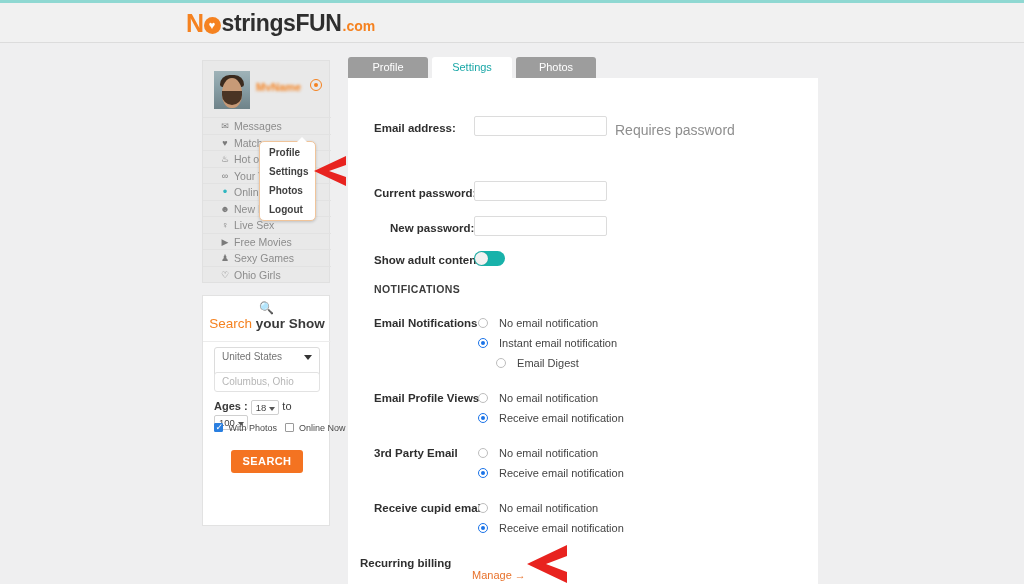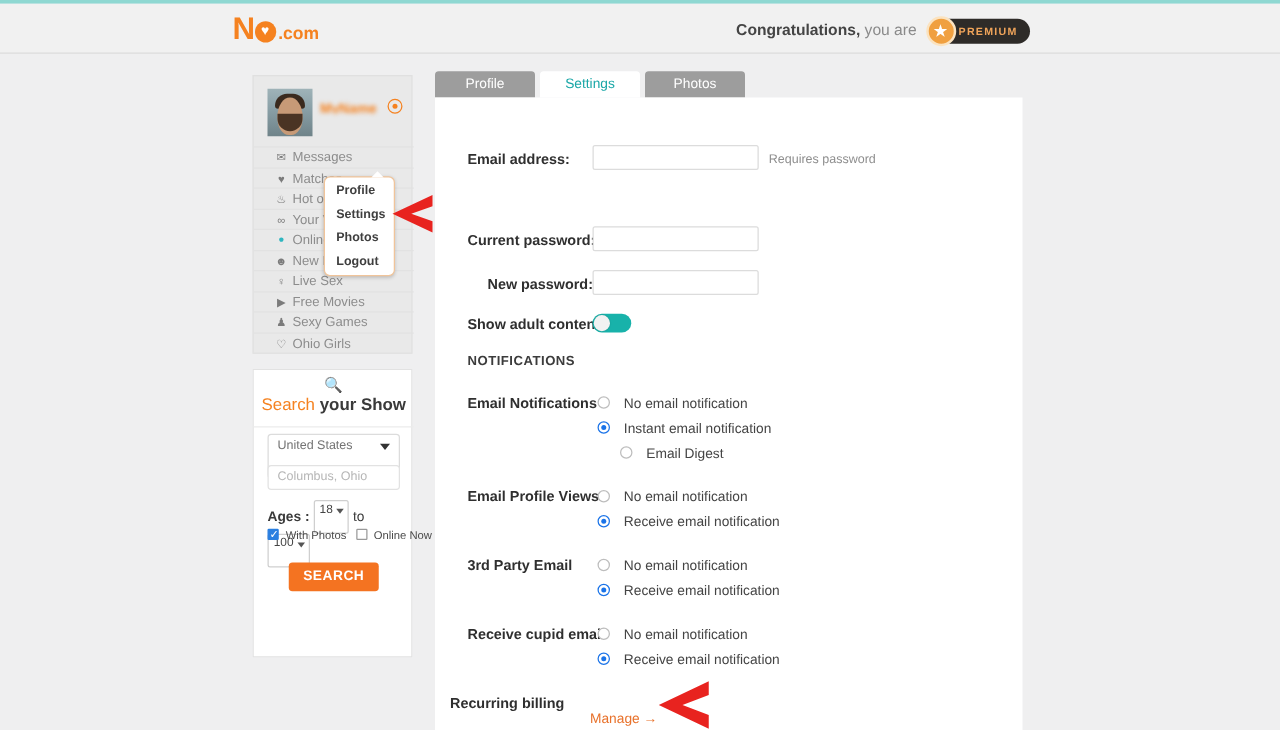--- a/index.html
+++ b/index.html
@@ -151,21 +151,21 @@
   }
   .city-input {
     position:absolute; left:11px; top:76px; width:106px; height:20px;
     border:1px solid #e2e2e2; border-radius:3px; background:#fff;
     font-size:10px; color:#b6b6b6; padding-left:7px; line-height:18px;
   }
   .ages-row { position:absolute; left:11px; top:104px; width:112px; font-size:11px; color:#3a3a3a; }
   .ages-row .lbl { font-weight:bold; }
   .mini-select {
     display:inline-block; border:1px solid #cfcfcf; border-radius:2px; background:#fff;
-    font-size:9.5px; color:#444; padding:1px 12px 13px 4px; position:relative; vertical-align:middle;
+    font-size:9.5px; color:#444; padding:1px 12px 1px 4px; position:relative; vertical-align:middle;
   }
   .mini-select .caret2 {
     position:absolute; right:3px; top:6px;
     border-left:3px solid transparent; border-right:3px solid transparent;
     border-top:4px solid #555;
   }
   .checks { position:absolute; left:11px; top:127px; font-size:9px; color:#4a4a4a; white-space:nowrap; }
   .cbox {
     display:inline-block; width:9px; height:9px; border:1px solid #9a9a9a;
     border-radius:1px; background:#fff; vertical-align:-1px; margin-right:3px; position:relative;
@@ -196,21 +196,21 @@
     position:absolute; left:348px; top:34px; width:470px; height:506px; background:#fff;
   }
 
   .form-label {
     position:absolute; font-size:11.5px; font-weight:bold; color:#2f2f2f; white-space:nowrap;
   }
   .text-input {
     position:absolute; height:20px; width:133px; border:1px solid #dcdcdc;
     border-radius:2px; background:#fff;
   }
-  .hint { position:absolute; font-size:10px; color:#8e8e8e; white-space:nowrap; }
+  .hint { position:absolute; font-size:14px; color:#8e8e8e; white-space:nowrap; }
 
   .toggle {
     position:absolute; width:31px; height:15px; border-radius:8px; background:#18b2aa;
   }
   .toggle .knob {
     position:absolute; left:1px; top:1px; width:13px; height:13px; border-radius:50%;
     background:#f2f2f2; box-shadow:0 0 1px rgba(0,0,0,.3);
   }
 
   .section-head {
@@ -232,29 +232,22 @@
 </style>
 </head>
 <body>
 
 <div class="top-rule"></div>
 
 <div class="header">
   <div class="logo">
     <span class="n">N</span>
     <span class="heart-o"></span>
+    <span class="strings">stringsFUN</span>
     <span class="dotcom">.com</span>
-  </div>
-  <div class="congrats">
-    <span class="b">Congratulations,</span>
-    <span class="g">you are</span>
-    <span class="premium-badge">
-      <span class="star-circle">★</span>
-      <span>PREMIUM</span>
-    </span>
   </div>
 </div>
 
 <div class="content">
 
   <div class="profile-card">
     <div class="avatar">
       <div class="hair"></div>
       <div class="face"></div>
       <div class="beard"></div>

